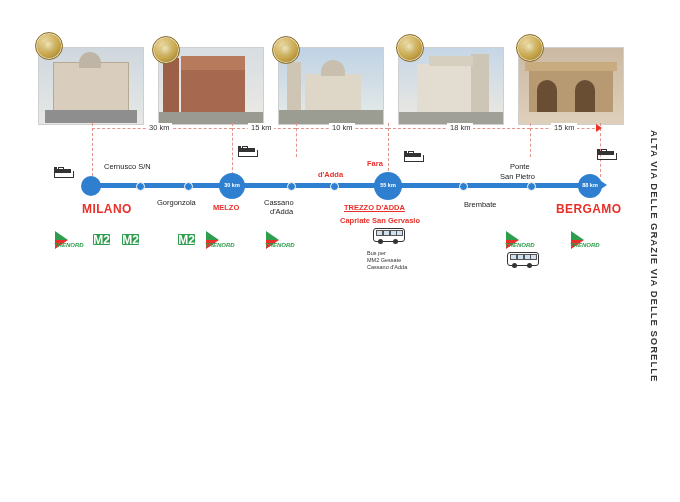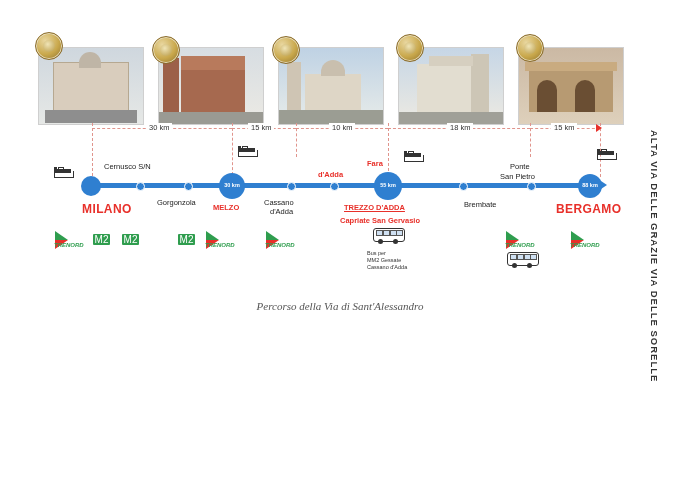--- a/index.html
+++ b/index.html
@@ -96,21 +96,21 @@
     border-left:13px solid #2f9d4e;border-top:9px solid transparent;border-bottom:0 solid transparent;
   }
   .trenord .tri2{
     position:absolute;left:1px;top:0;width:0;height:0;
     border-left:13px solid #e8302a;border-bottom:9px solid transparent;
   }
   .trenord .txt{position:absolute;left:0;top:11px;font-size:6px;color:#2f9d4e;font-weight:bold;font-style:italic;}
 
   .m2{
     position:absolute;width:17px;height:11px;background:#2f9d4e;color:#fff;
-    font-size:10px;font-weight:normal;display:flex;align-items:center;justify-content:center;border-radius:1px;
+    font-size:12px;font-weight:bold;display:flex;align-items:center;justify-content:center;border-radius:1px;
   }
 
   
   .bus{position:absolute;width:30px;height:16px;}
   .bus .body{position:absolute;left:0;top:0;width:30px;height:12px;border:1.4px solid #333;border-radius:3px;background:#fff;}
   .bus .win{position:absolute;top:2px;width:5px;height:4px;background:#cfe0f2;border:1px solid #555;}
   .bus .wheel{position:absolute;bottom:0;width:5px;height:5px;border-radius:50%;background:#333;}
 
   .buscap{position:absolute;font-size:5.5px;color:#333;line-height:7px;white-space:nowrap;}
 
@@ -320,16 +320,15 @@
       <div class="win" style="left:23px;"></div>
     <div class="wheel" style="left:5px;"></div>
       <div class="wheel" style="left:20px;"></div>
   </div>
   <div class="trenord" style="left:570px;top:231px;">
     <div class="tri"></div>
       <div class="tri2" style="top:9px;"></div>
     <div class="txt">TRENORD</div>
   </div>
 
-  <div class="caption">Percorso della Via di Sant'Alessandro</div>
 
 
 </div>
 
 </body></html>

